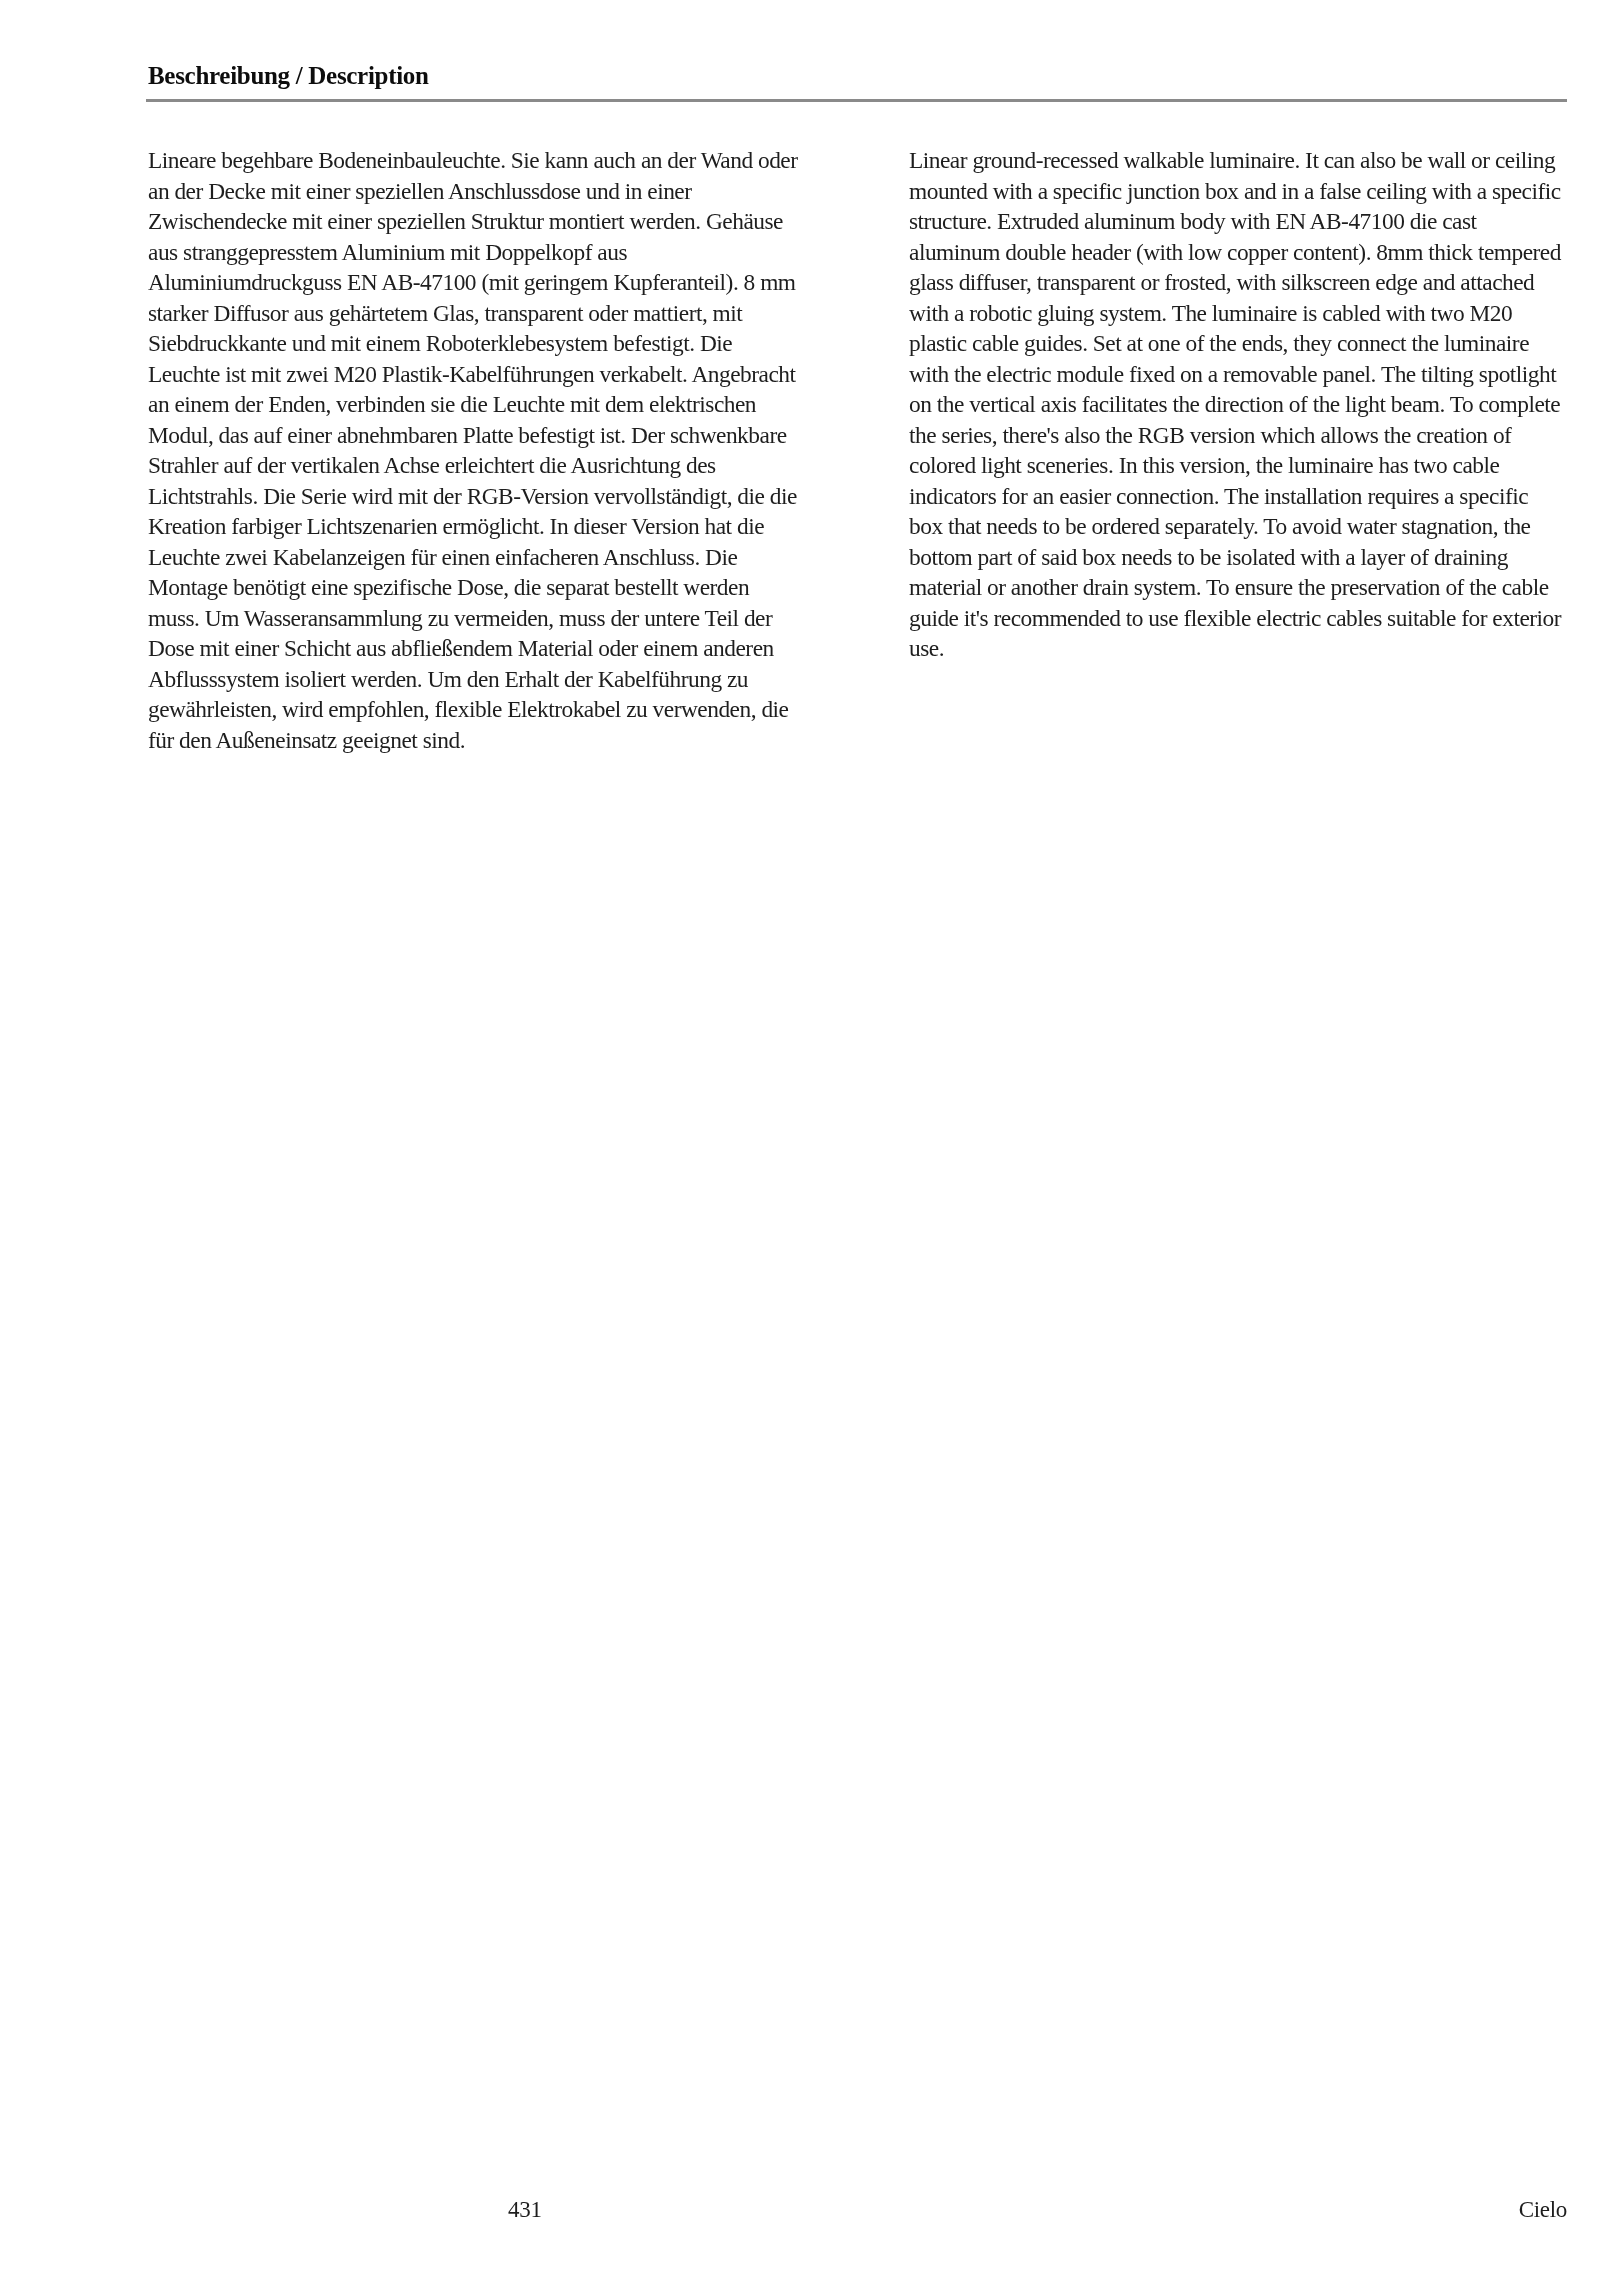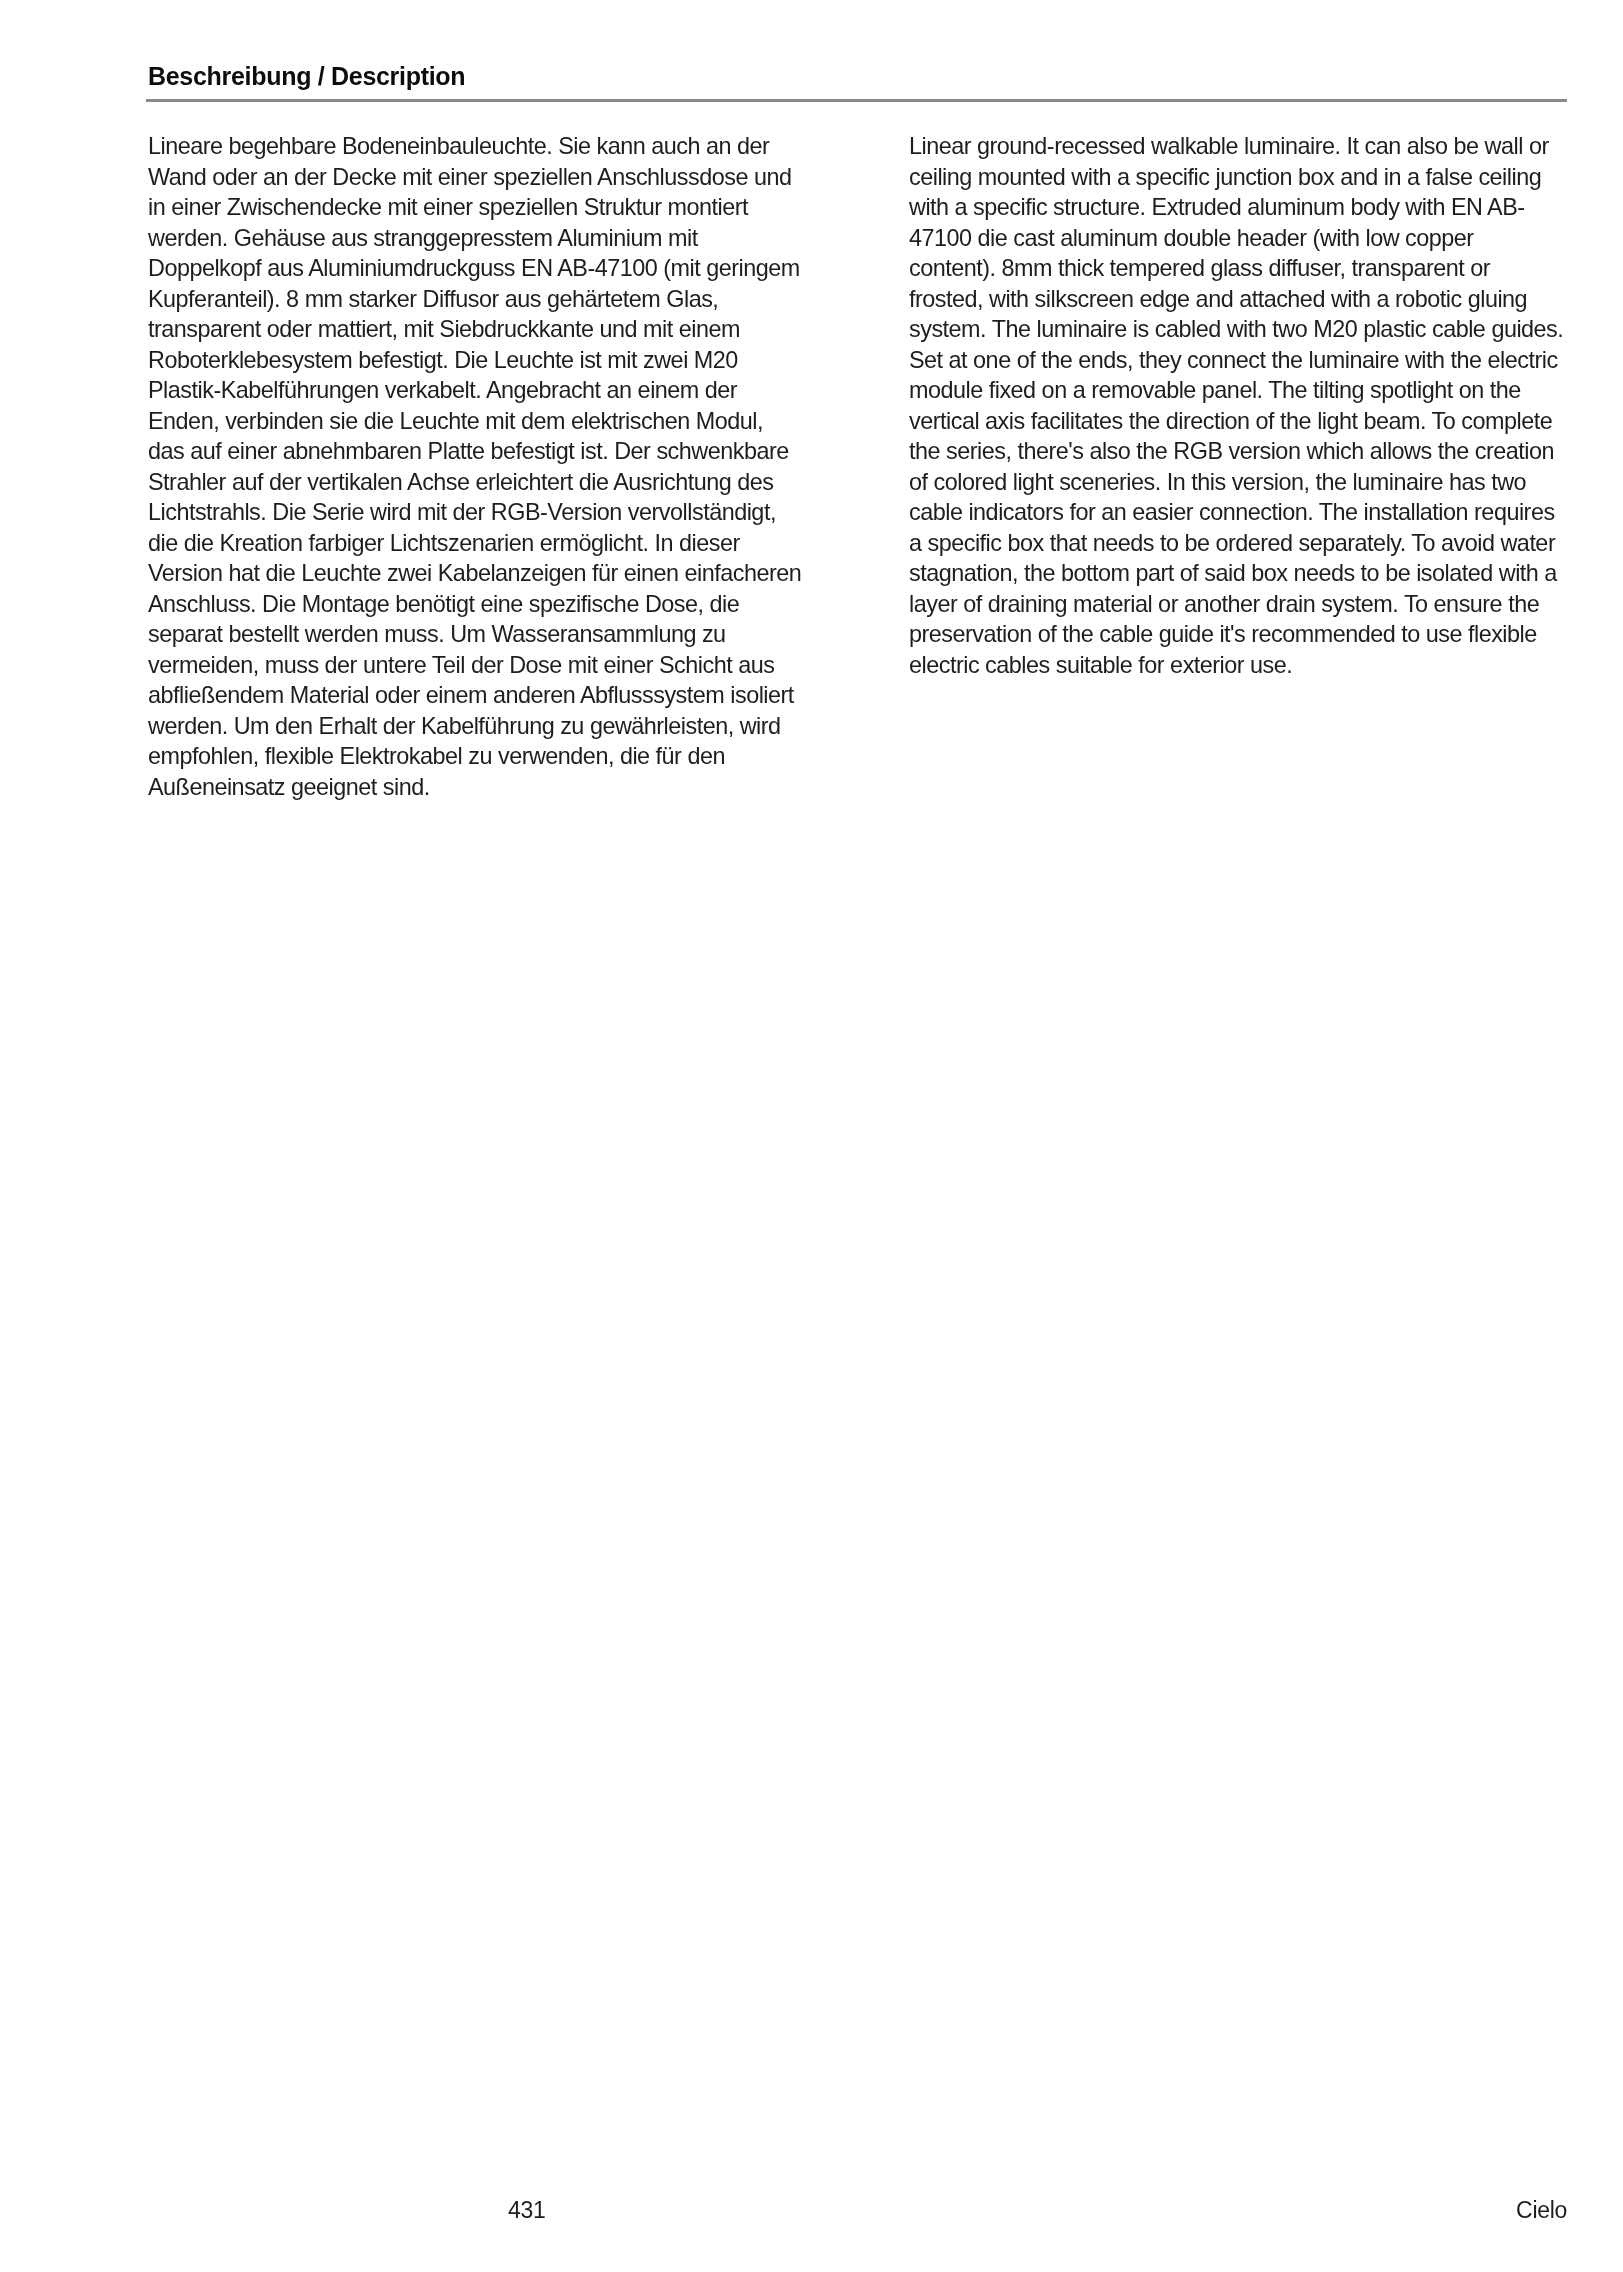--- a/index.html
+++ b/index.html
@@ -5,21 +5,21 @@
   html, body {
     margin: 0;
     padding: 0;
     background: #ffffff;
   }
   .page {
     position: relative;
     width: 1623px;
     height: 2273px;
     background: #ffffff;
-    font-family: Liberation Sans, sans-serif;
+    font-family: Liberation Serif, serif;
     color: #1c1c1c;
     overflow: hidden;
   }
   .page-title {
     position: absolute;
     left: 148px;
     top: 44px;
     font-size: 25px;
     line-height: 30px;
     font-weight: bold;
@@ -31,21 +31,21 @@
     position: absolute;
     left: 146px;
     top: 99px;
     width: 1421px;
     height: 3.2px;
     background: #8a8a8a;
   }
   .columns {
     position: absolute;
     left: 148px;
-    top: 108px;
+    top: 122px;
     width: 1419px;
     display: flex;
     gap: 104px;
   }
   .col {
     width: 657px;
     flex: 0 0 657px;
     font-size: 23.4px;
     line-height: 30.5px;
     letter-spacing: -0.5px;

